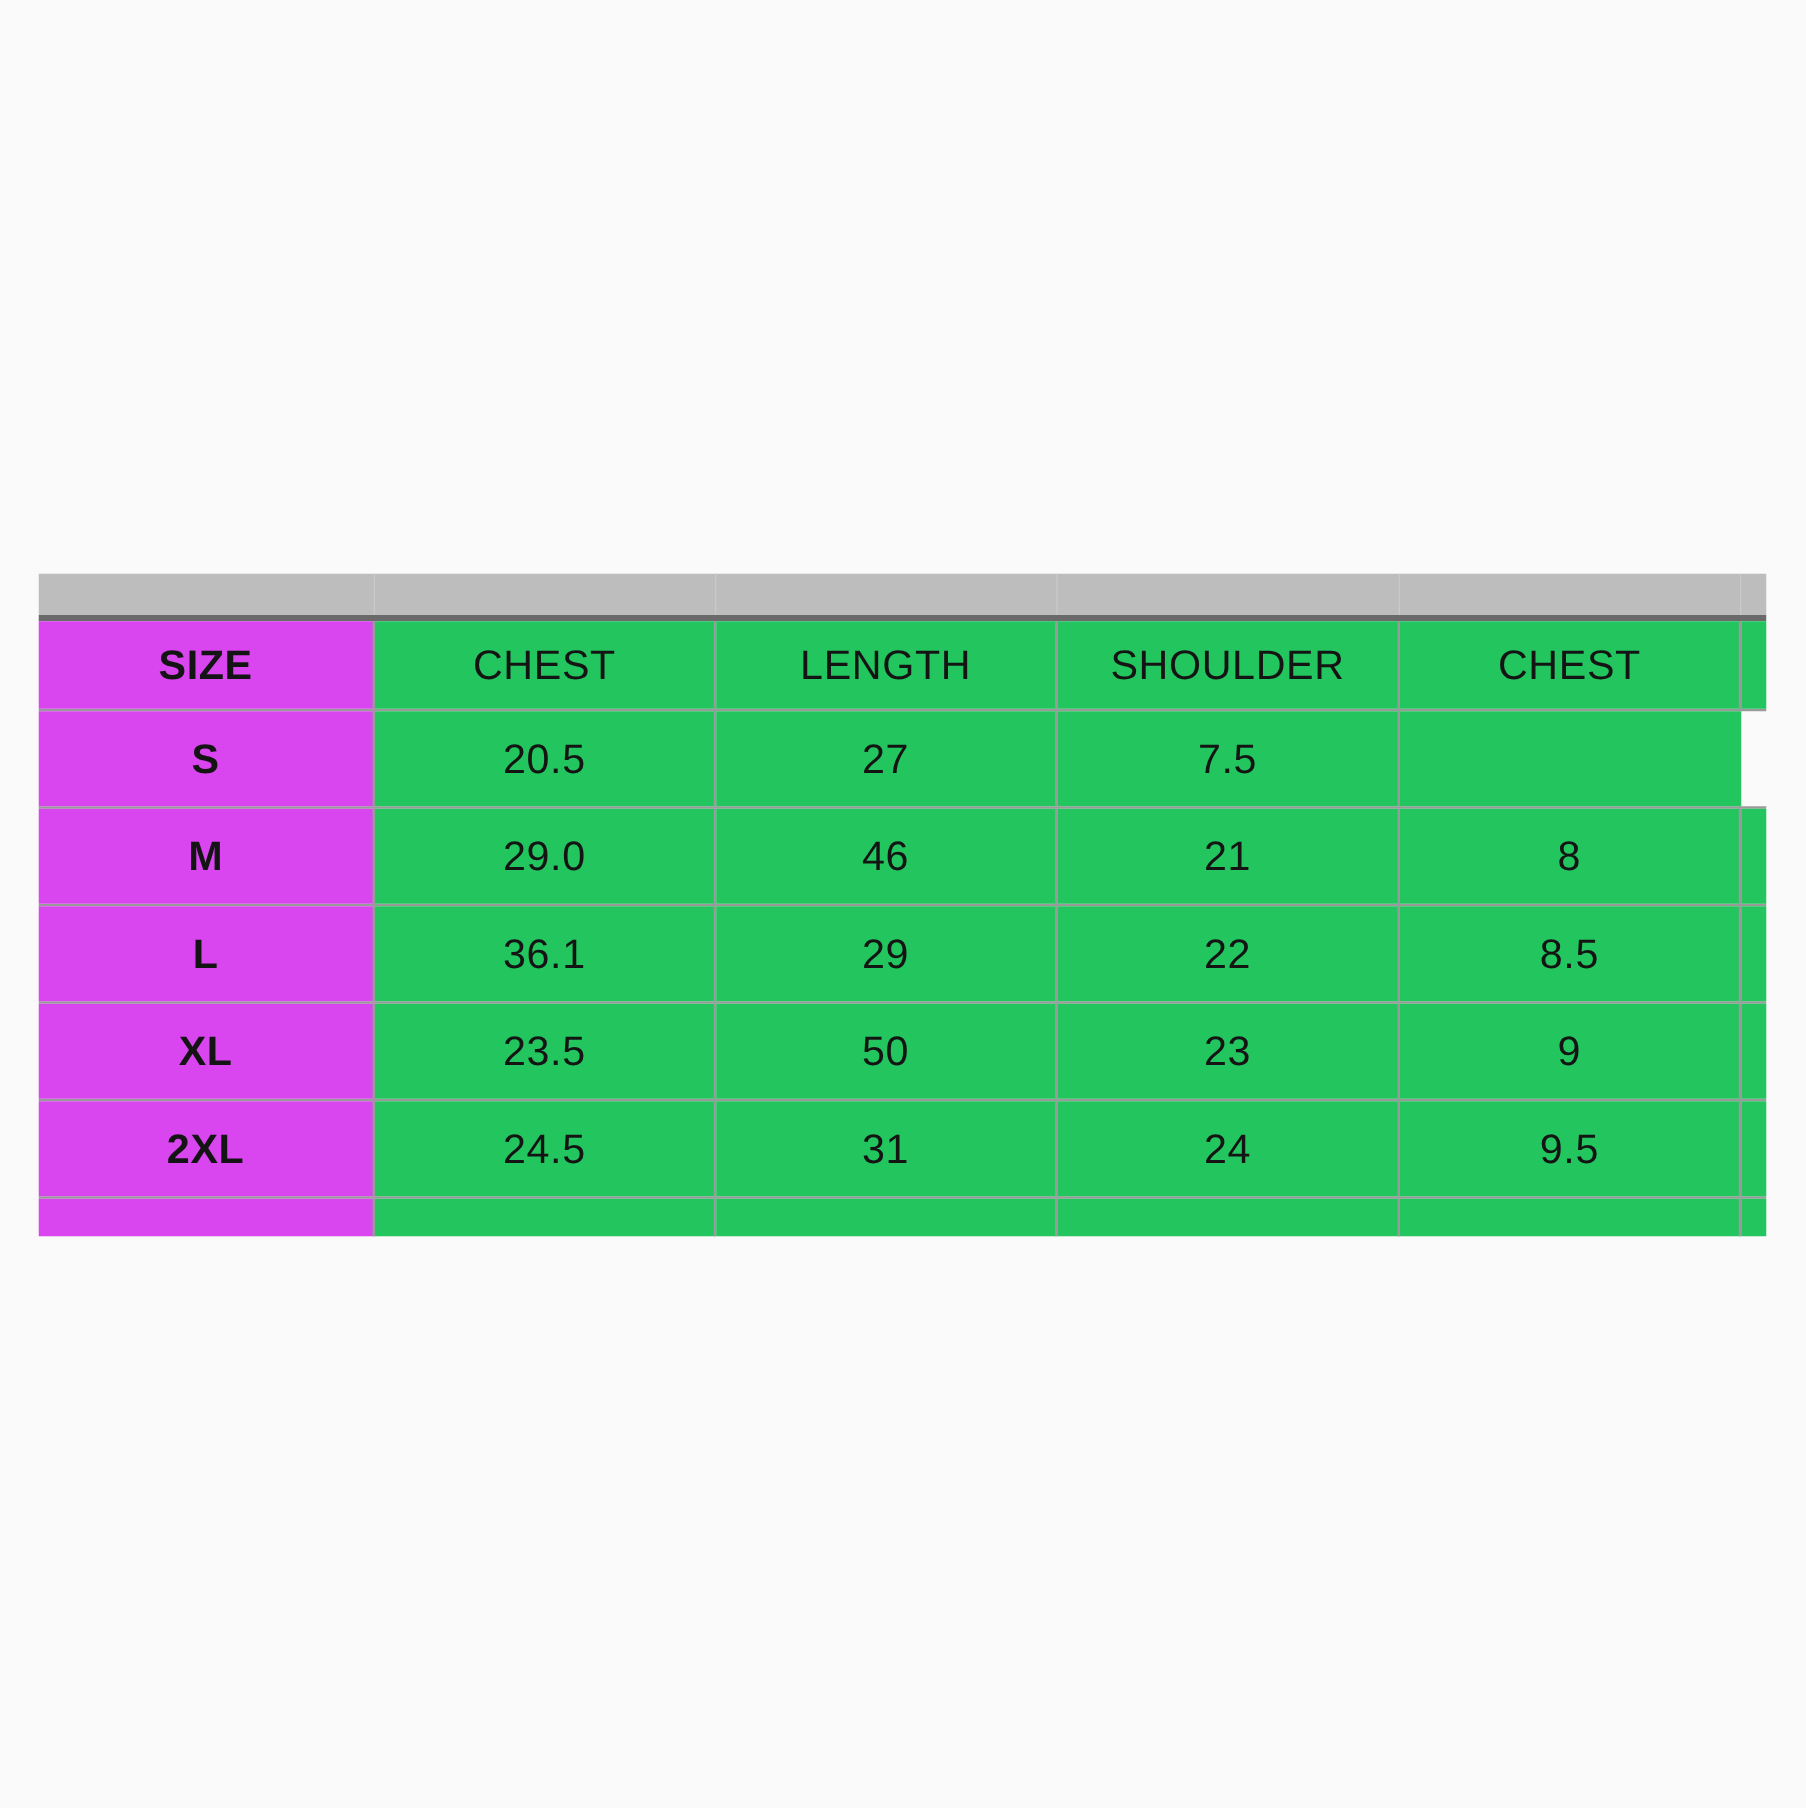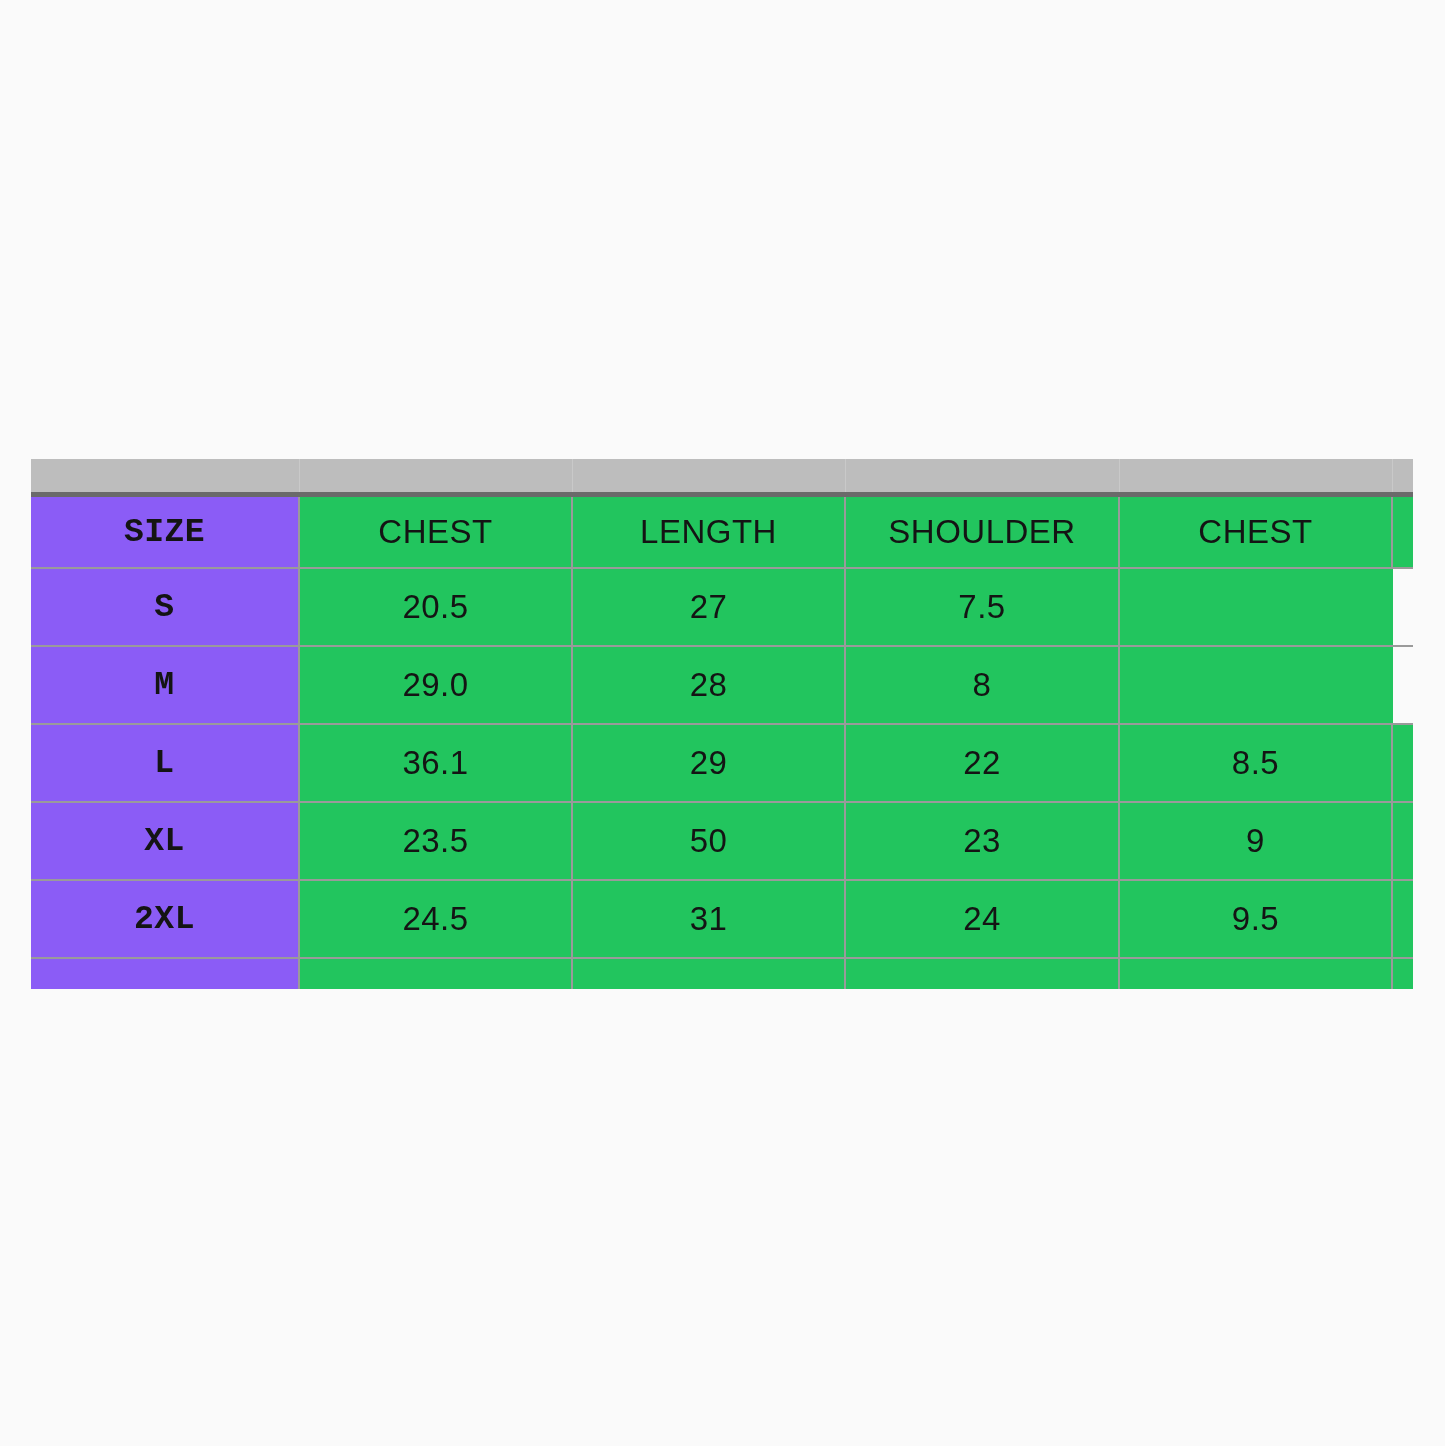--- a/index.html
+++ b/index.html
@@ -53,22 +53,21 @@
     border-right: 2px solid #9a9a9a;
     font-size: 33px;
     letter-spacing: 0.5px;
     white-space: nowrap;
     overflow: hidden;
   }
   .cell.stub {
     border-right: none;
   }
   .cell.gray {
-    background: #8b5cf6;
-    font-family: Liberation Mono, monospace;
+    background: #d946ef;
   }
   .cell.bold {
     font-weight: bold;
   }
   .header-row .cell {
     height: 70px;
   }
   .header-row,
   .data-row {
     border-bottom: 2px solid #9a9a9a;
@@ -113,21 +112,22 @@
       <div class="cell gray bold">S</div>
       <div class="cell">20.5</div>
       <div class="cell">27</div>
       <div class="cell">7.5</div>
       <div class="cell stub"></div>
     </div>
 
     <div class="grid-row data-row">
       <div class="cell gray bold">M</div>
       <div class="cell">29.0</div>
-      <div class="cell">28</div>
+      <div class="cell">46</div>
+      <div class="cell">21</div>
       <div class="cell">8</div>
       <div class="cell stub"></div>
     </div>
 
     <div class="grid-row data-row">
       <div class="cell gray bold">L</div>
       <div class="cell">36.1</div>
       <div class="cell">29</div>
       <div class="cell">22</div>
       <div class="cell">8.5</div>

